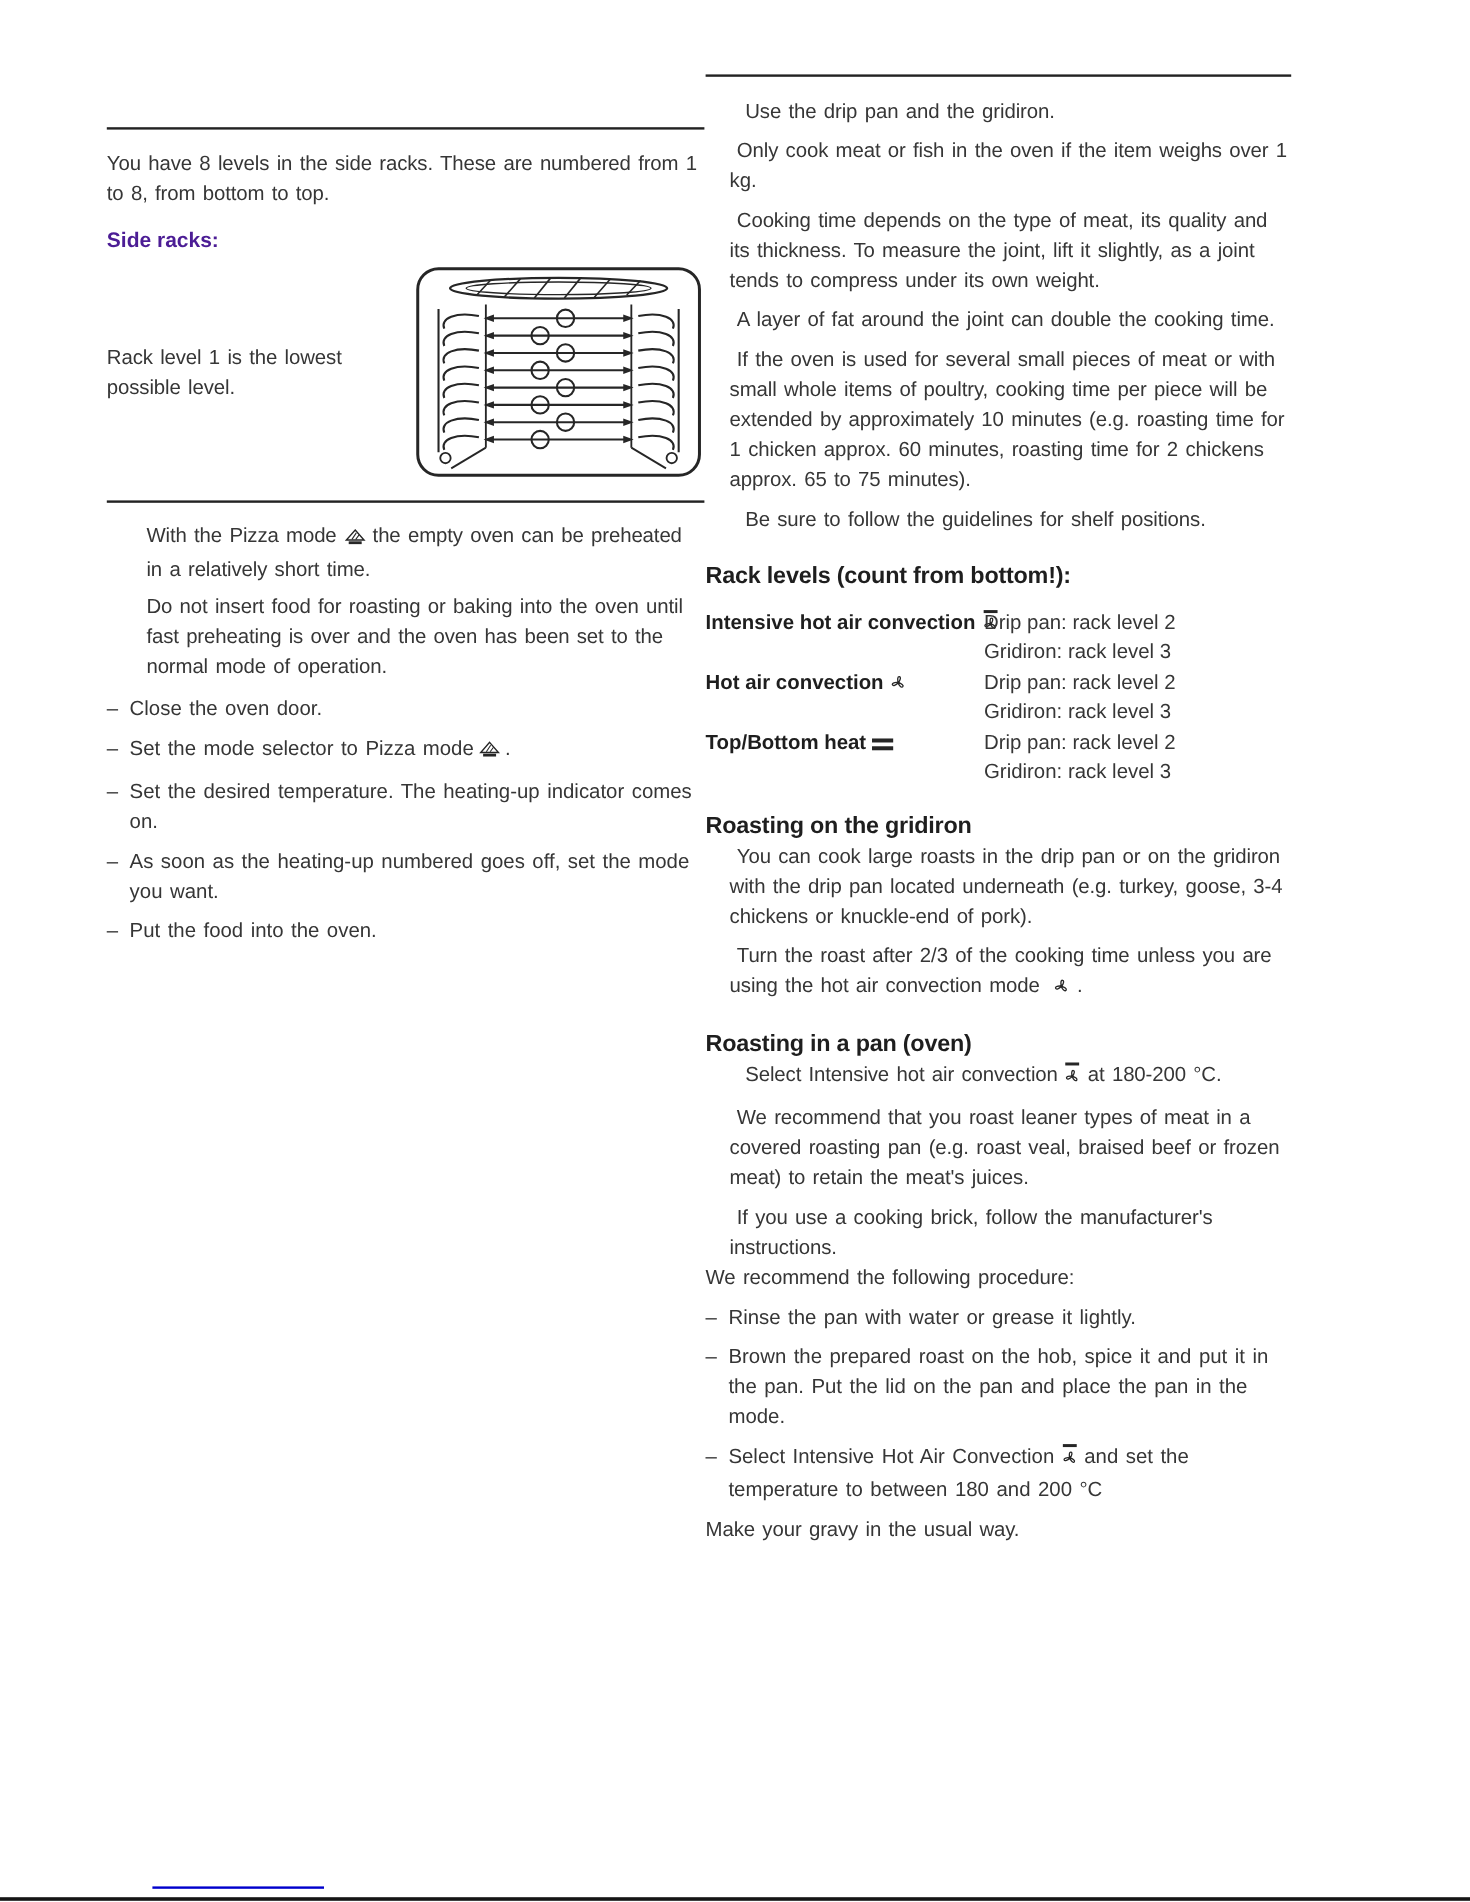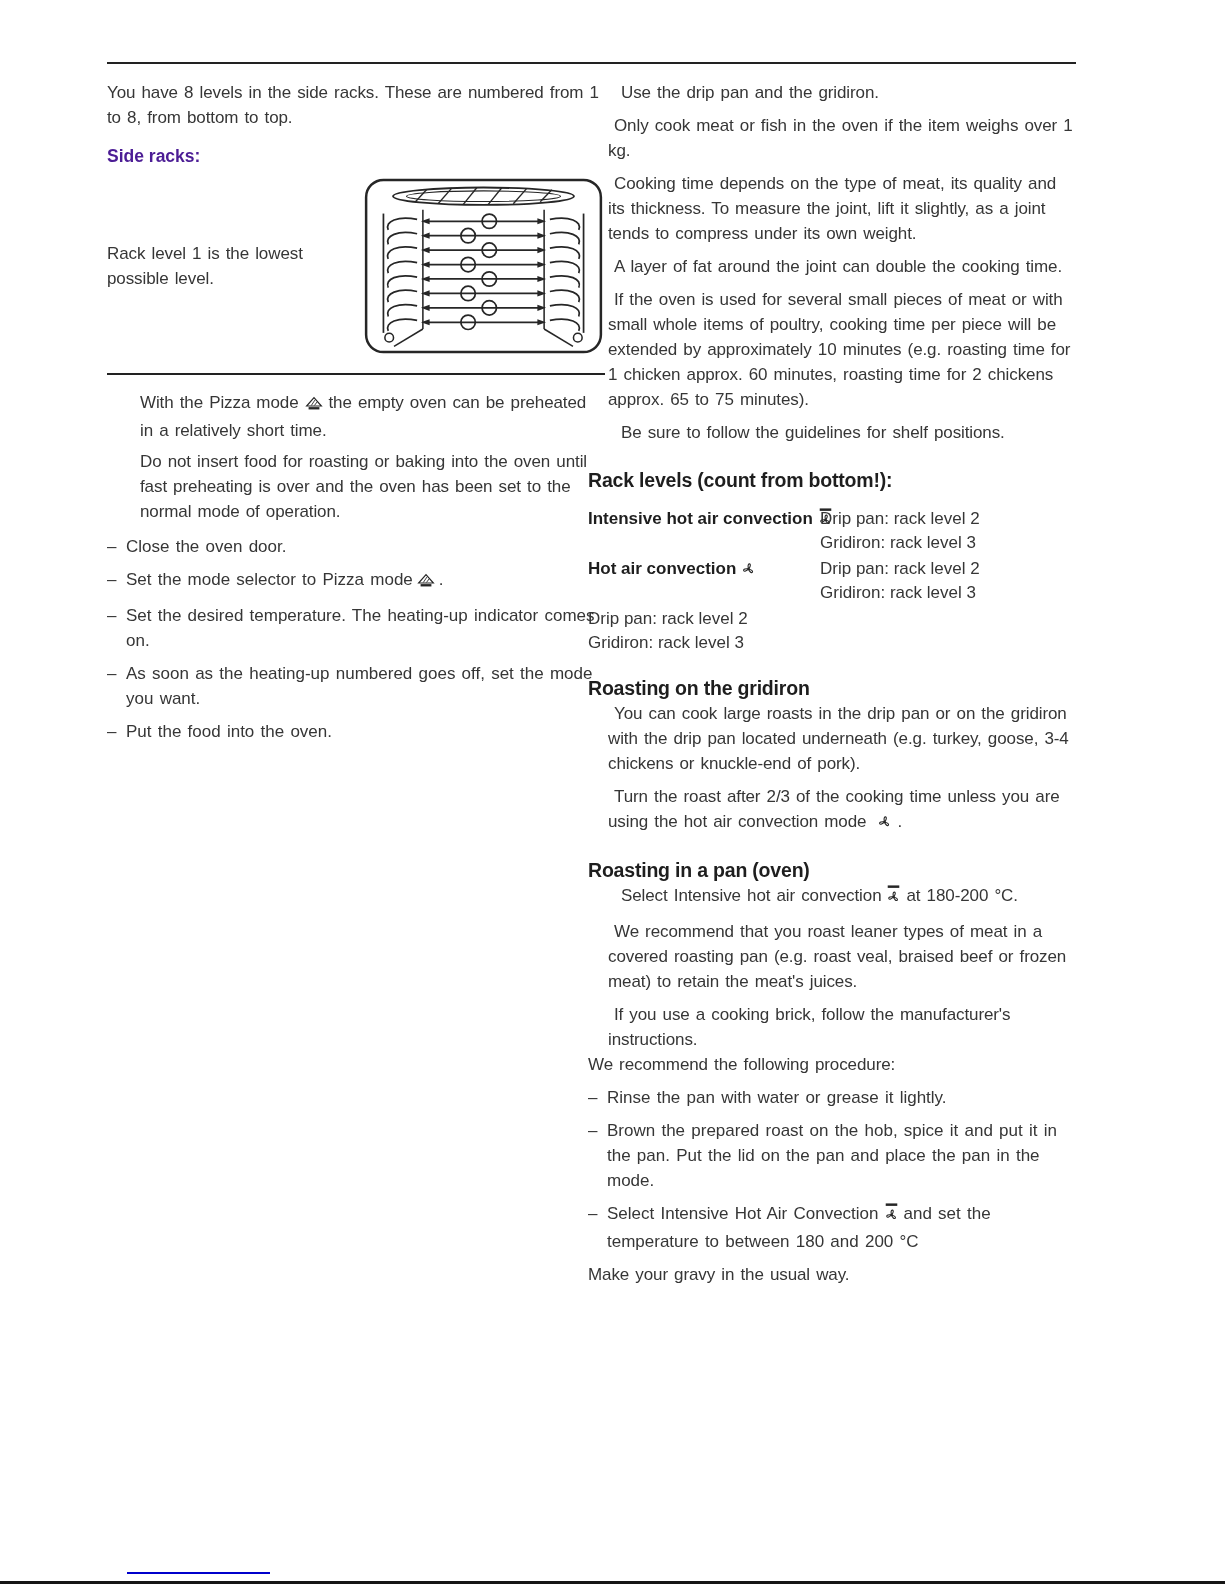--- a/index.html
+++ b/index.html
@@ -1,20 +1,20 @@
 <!DOCTYPE html>
 <html><head>
 <meta charset="utf-8">
 <style>
   html,body{margin:0;padding:0;background:#ffffff;}
   body{width:1225px;height:1585px;position:relative;overflow:hidden;
        font-family:"Liberation Sans", sans-serif;color:#363636;}
   .page{position:absolute;inset:0;background:#fff;}
   .col{position:absolute;top:0;}
-  .col-left{left:107px;width:498px;}
+  .col-left{left:89px;width:498px;margin-top:44px;}
   .col-right{left:588px;width:488px;}
   .rule{border-top:2px solid #222;height:0;}
   .rule-top{margin-top:62px;}
   p{margin:0;font-size:17px;line-height:25px;word-spacing:1.5px;letter-spacing:-0.1px;}
   .mt16{margin-top:16px;} .mt14{margin-top:14px;} .mt10{margin-top:0;} .mt8{margin-top:8px;}
   .mt20{margin-top:20px;} .mt22{margin-top:22px;} .mt6{margin-top:6px;}
   .deep{padding-left:33px;}
   .base{padding-left:20px;text-indent:6px;}
   h3{margin:0;font-size:17.5px;line-height:25px;color:#4c1d95;font-weight:bold;}
   h2{margin:0;font-size:19.5px;line-height:26px;color:#1e1e1e;font-weight:bold;letter-spacing:-0.2px;}
@@ -206,20 +206,26 @@
                   <path d="M10 10.5 C9.1 7.2 9.4 4.4 11.1 4.6 C12.9 4.8 12.2 8.3 10 10.5 Z" transform="rotate(240 10 10.5)"></path>
                 </g>
               </svg></span>
         </div>
         <div class="rack-vals">
           <div>Drip pan: rack level 2</div>
           <div>Gridiron: rack level 3</div>
         </div>
       </div>
       <div class="rack-row">
+        <div class="rack-mode">
+          <span>Top/Bottom heat</span><span class="icon tight"><svg width="19" height="13" viewBox="0 0 20 14">
+                <rect x="0.5" y="1.5" width="19" height="3.6" fill="#262626"></rect>
+                <rect x="0.5" y="8.5" width="19" height="3.6" fill="#262626"></rect>
+              </svg></span>
+        </div>
         <div class="rack-vals">
           <div>Drip pan: rack level 2</div>
           <div>Gridiron: rack level 3</div>
         </div>
       </div>
     </div>
 
     <h2 class="mt20">Roasting on the gridiron</h2>
     <p class="base mt10">You can cook large roasts in the drip pan or on the gridiron with the drip pan located underneath (e.g. turkey, goose, 3-4 chickens or knuckle-end of pork).</p>
     <p class="base mt8">

